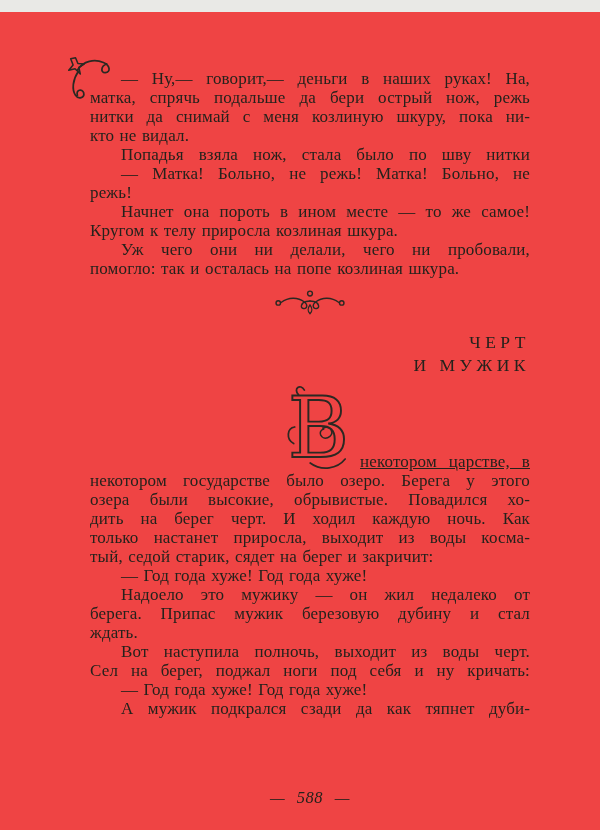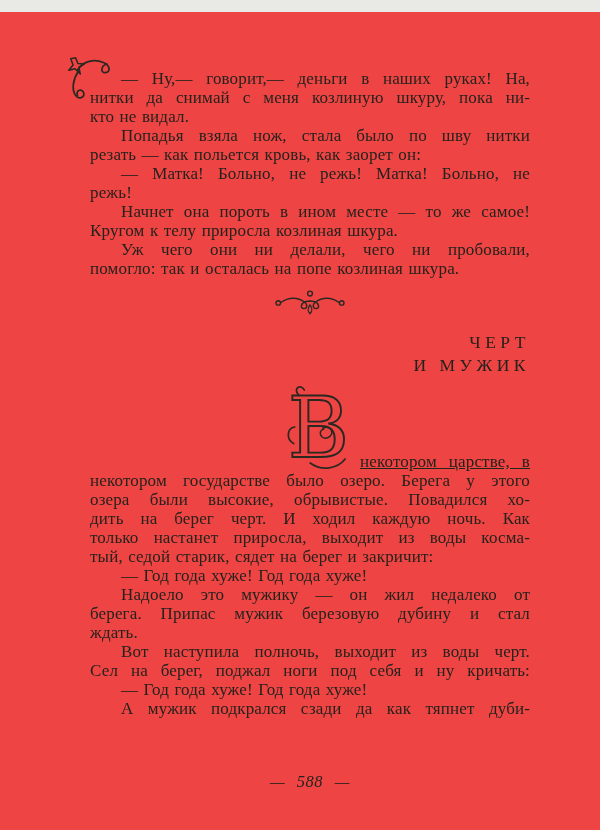--- a/index.html
+++ b/index.html
@@ -22,45 +22,45 @@
     font-size:17.5px;line-height:23px;letter-spacing:4.5px;padding-left:4.5px;
     font-weight:normal;margin:0;
   }
   .opening{display:flex;align-items:flex-end;height:88px;margin-top:6px;}
   .drop-cap{flex:0 0 auto;width:68px;height:88px;margin-left:193px;}
   .opening-line{
     flex:1;font-size:17px;line-height:19px;letter-spacing:0.15px;
     text-align:justify;text-align-last:justify;padding-left:9px;text-decoration:underline;
   }
   .page-number{
-    position:absolute;left:90px;top:760px;width:440px;text-align:center;
+    position:absolute;left:90px;top:776px;width:440px;text-align:center;
     font-style:italic;font-size:16.5px;letter-spacing:0.5px;word-spacing:7px;
   }
   svg .ink{stroke:#2b2822;fill:none;stroke-linecap:round;stroke-linejoin:round;}
 </style>
 </head>
 <body>
 
 <div class="page">
 
   <svg class="corner-flourish" viewBox="0 0 52 54">
     <path class="ink" stroke-width="1.6" d="M13,8 L15.5,14 L22,14.5 L16.5,18 L18,25 L12.5,19.5 L6,21 L10.5,15.5 L8,9 Z"></path>
     <path class="ink" stroke-width="1.8" d="M15,21 C21,11 33,9 42,13 C49,16 50,23 44,23.5 C39,24 39,16.5 45.5,14.5"></path>
     <path class="ink" stroke-width="1.8" d="M16,22 C10,31 9,41 13,47 C16,51.5 23,50 21.5,44.5 C20,39.5 13,41.5 15,47"></path>
   </svg>
 
   <div class="column">
 
     <div>
 
     <div class="line indent just">— Ну,— говорит,— деньги в наших руках! На,</div>
+        <div class="line just">матка, спрячь подальше да бери острый нож, режь</div>
         <div class="line just">нитки да снимай с меня козлиную шкуру, пока ни-</div>
         <div class="line">кто не видал.</div>
         <div class="line indent just">Попадья взяла нож, стала было по шву нитки</div>
-        <div class="line">резать — как польется кровь, как заорет он:</div>
         <div class="line indent just">— Матка! Больно, не режь! Матка! Больно, не</div>
         <div class="line">режь!</div>
         <div class="line indent just">Начнет она пороть в ином месте — то же самое!</div>
         <div class="line">Кругом к телу приросла козлиная шкура.</div>
         <div class="line indent just">Уж чего они ни делали, чего ни пробовали,</div>
         <div class="line">помогло: так и осталась на попе козлиная шкура.</div>
       </div>
 
     <svg class="divider" viewBox="0 0 78 30">
       <circle class="ink" stroke-width="1.5" cx="39" cy="6" r="2.6"></circle>

